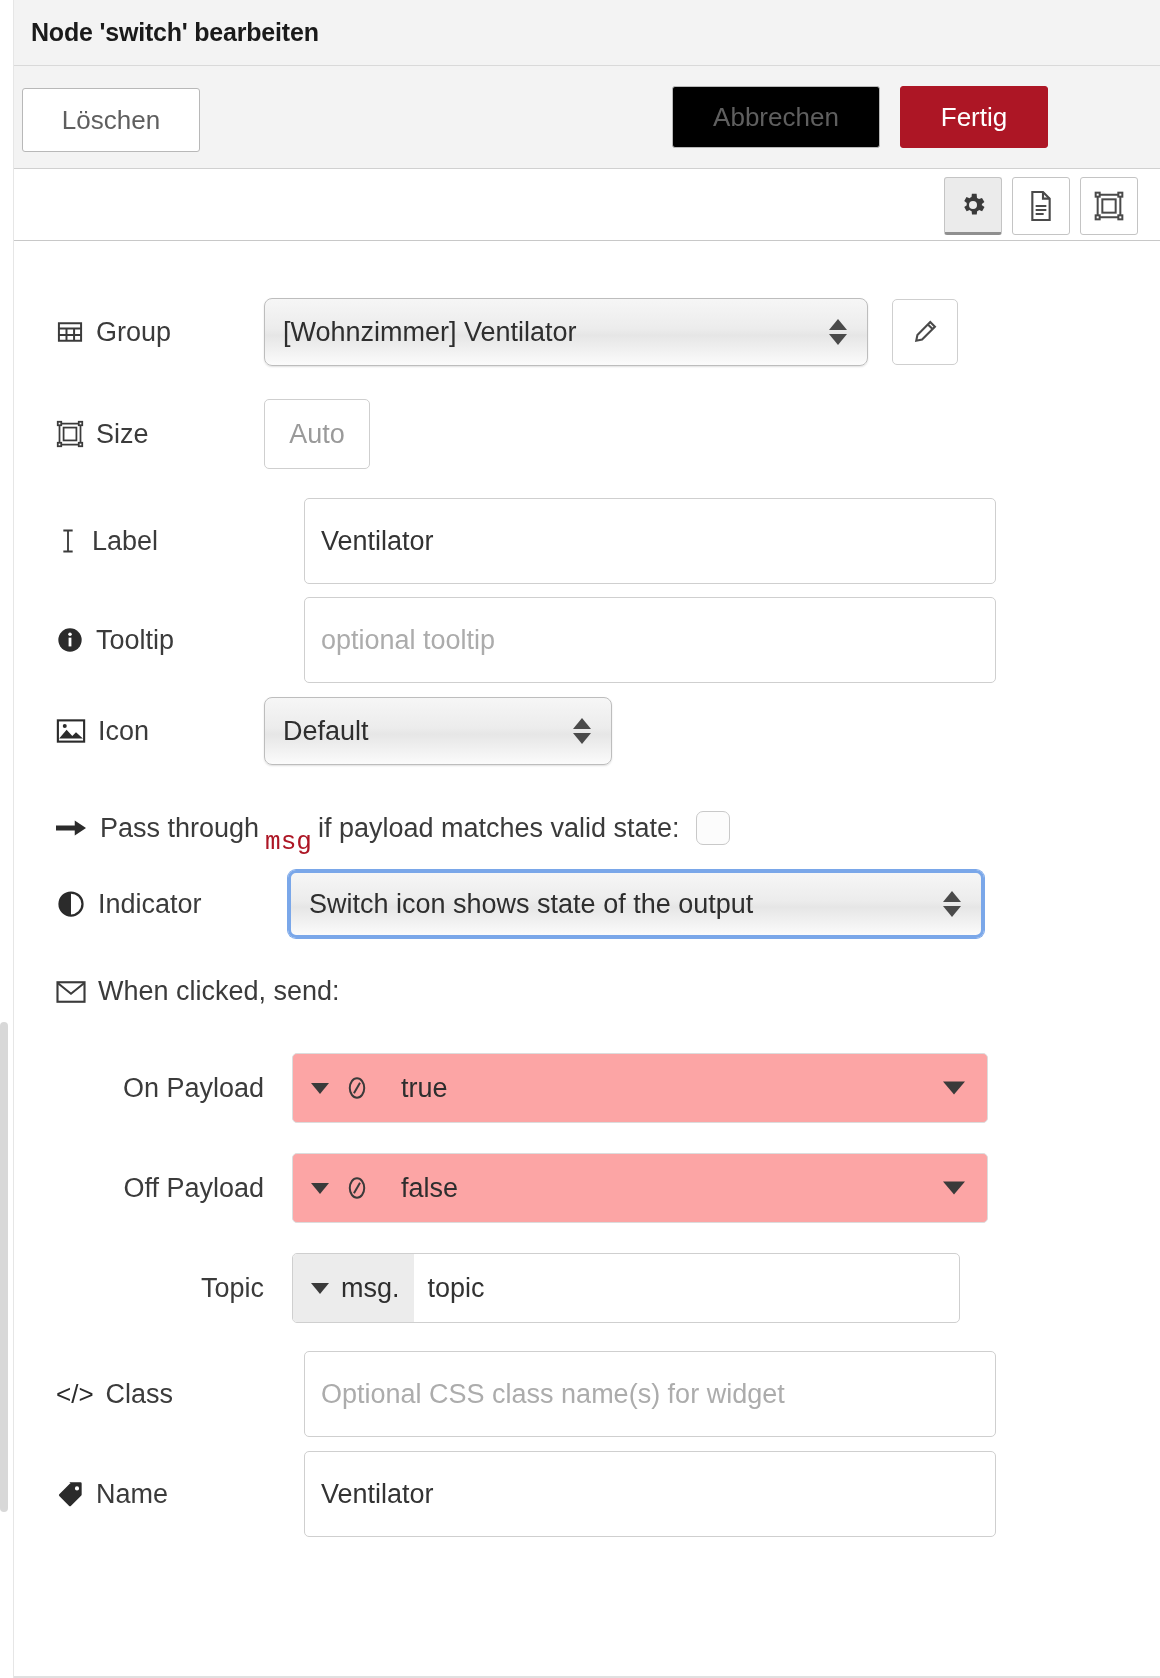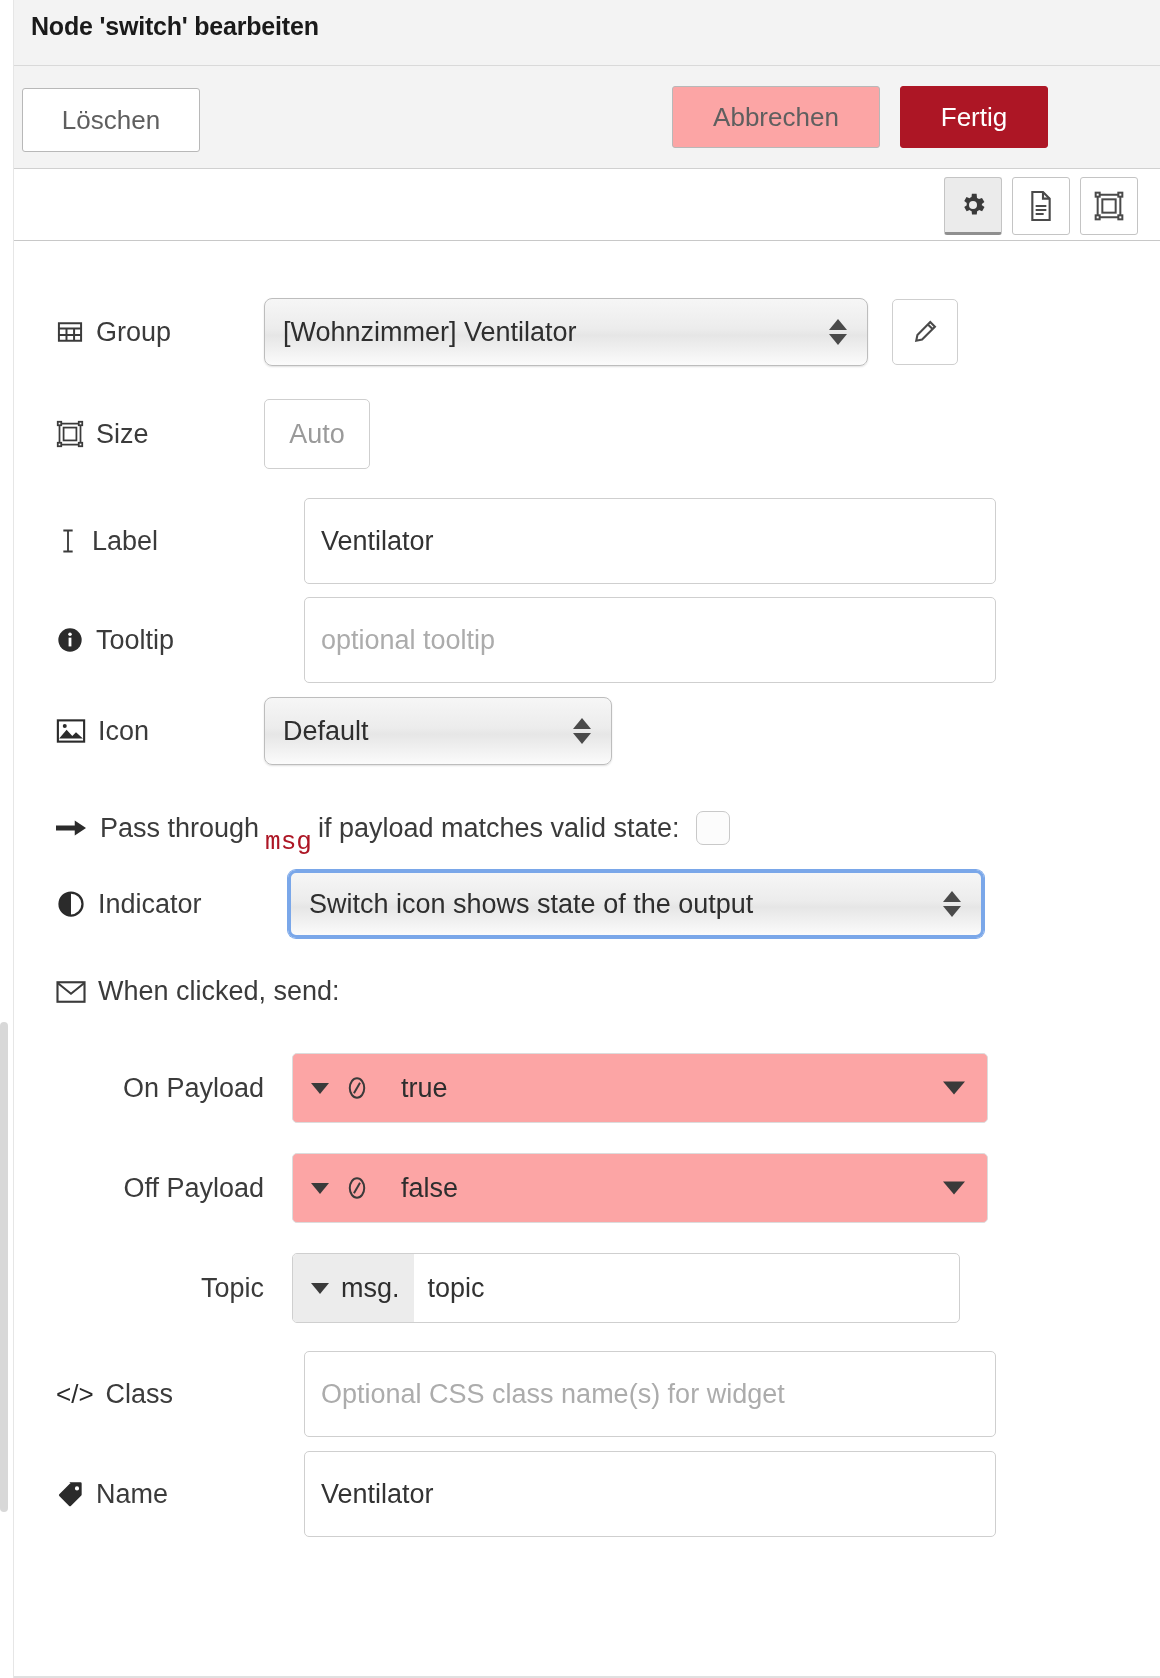--- a/index.html
+++ b/index.html
@@ -34,21 +34,21 @@
     top: 0;
     width: 1146px;
     height: 66px;
     background: #f3f3f3;
     border-bottom: 1px solid #d9d9d9;
     box-sizing: border-box;
   }
   .dialog-title {
     position: absolute;
     left: 17px;
-    top: 12px;
+    top: 18px;
     font-size: 25px;
     font-weight: bold;
     color: #1a1a1a;
     letter-spacing: -0.2px;
   }
 
   
   .dialog-button-row {
     position: absolute;
     left: 0;
@@ -78,21 +78,21 @@
     height: 64px;
     background: #ffffff;
     border: 1px solid #b8b8b8;
     color: #5f5f5f;
   }
   .btn-cancel {
     left: 658px;
     top: 20px;
     width: 208px;
     height: 62px;
-    background: #fca5a5;
+    background: #000000;
     border: 1px solid #b8b8b8;
     color: #5f5f5f;
   }
   .btn-done {
     left: 886px;
     top: 20px;
     width: 148px;
     height: 62px;
     background: #ad1625;
     border: 1px solid #ad1625;

